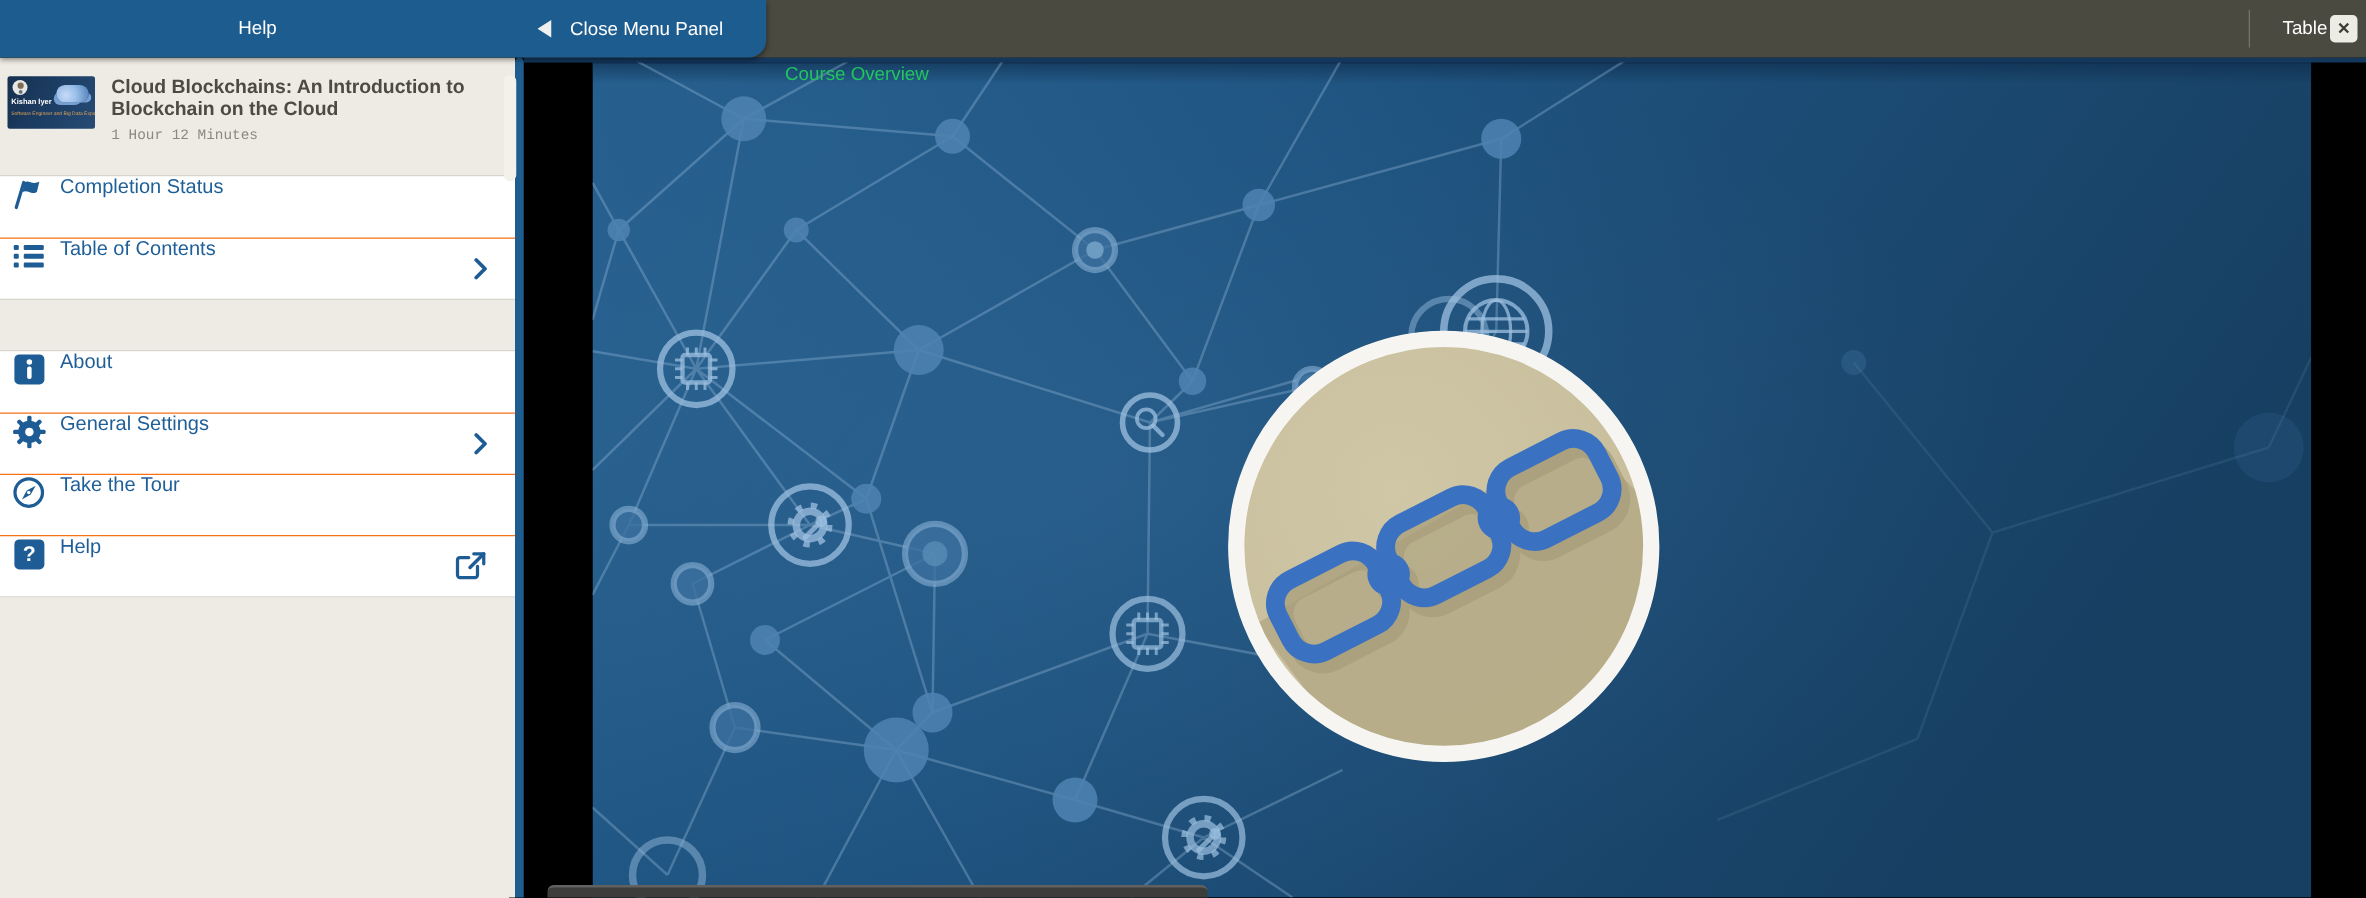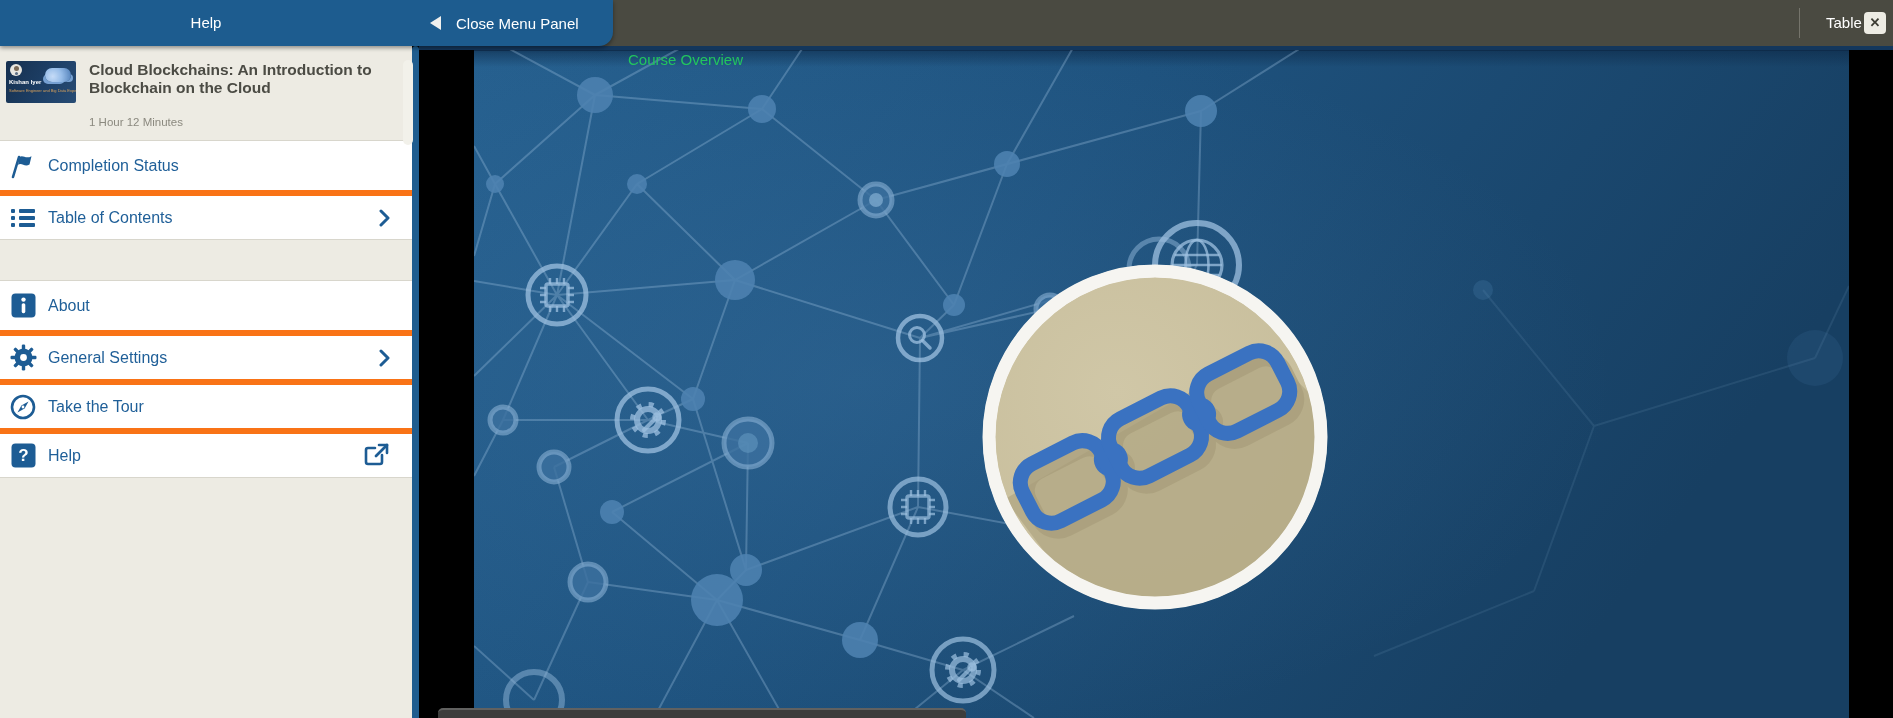--- a/index.html
+++ b/index.html
@@ -34,25 +34,25 @@
   .thumb .avatar { position:absolute; left:4px; top:3px; width:12px; height:12px; border-radius:50%;
                    background:#e8e6e0; }
   .thumb .avatar::after { content:""; position:absolute; left:3.5px; top:2px; width:5px; height:5px;
                    border-radius:50%; background:#7b6a57; box-shadow:0 5px 0 -1px #5d6f85; }
   .thumb .t-name { position:absolute; left:3px; top:18px; font-size:6px; font-weight:bold; color:#fff; }
   .thumb .t-role { position:absolute; left:3px; top:27px; font-size:4px; color:#d8a05a; white-space:nowrap; }
   .thumb .cloud { position:absolute; right:5px; top:7px; width:26px; height:14px; border-radius:8px;
                   background:radial-gradient(circle at 30% 60%, #cfe4ff 0%, #9dc3ef 45%, #4f7fba 100%);
                   box-shadow:-4px 4px 0 -2px #7ba6d8, 5px 3px 0 -3px #7ba6d8; opacity:.95; }
   .course-title { font-size:15.5px; font-weight:bold; color:#4b4b44; line-height:1.18; width:316px; }
-  .course-duration { font-size:11.5px; color:#8b897f; margin-top:18px; }
+  .course-duration { font-size:11.5px; color:#8b897f; margin-top:4px;font-family:Liberation Mono, monospace; }
   .menu-group { background:#fff; border-top:1px solid #d8d6cc; border-bottom:1px solid #d8d6cc; }
-  .menu-row { position:relative; display:flex; align-items:center; height:49px; padding:0 22px 0 9px;
+  .menu-row { position:relative; display:flex; height:49px; padding:0 22px 0 9px;
               cursor:pointer; }
-  .menu-row + .menu-row { border-top:6px solid #f97316; }
+  .menu-row + .menu-row { border-top:1px solid #f97316; }
   .row-icon { width:28px; height:28px; flex:0 0 28px; display:flex; align-items:center;
               justify-content:center; }
   .row-label { font-size:16px; color:#1f5f98; margin-left:11px; }
   .row-end { margin-left:auto; display:flex; align-items:center; }
   .group-gap { height:40px; }
   .side-track { position:absolute; left:412px; top:46px; width:7px; height:672px;
                 background:#1f5d8f; border-radius:4px 4px 0 0; z-index:11; }
   .side-thumb { position:absolute; left:403px; top:60px; width:10px; height:85px;
                 background:#f2f1ea; border-radius:5px; z-index:12; cursor:grab; }
   

